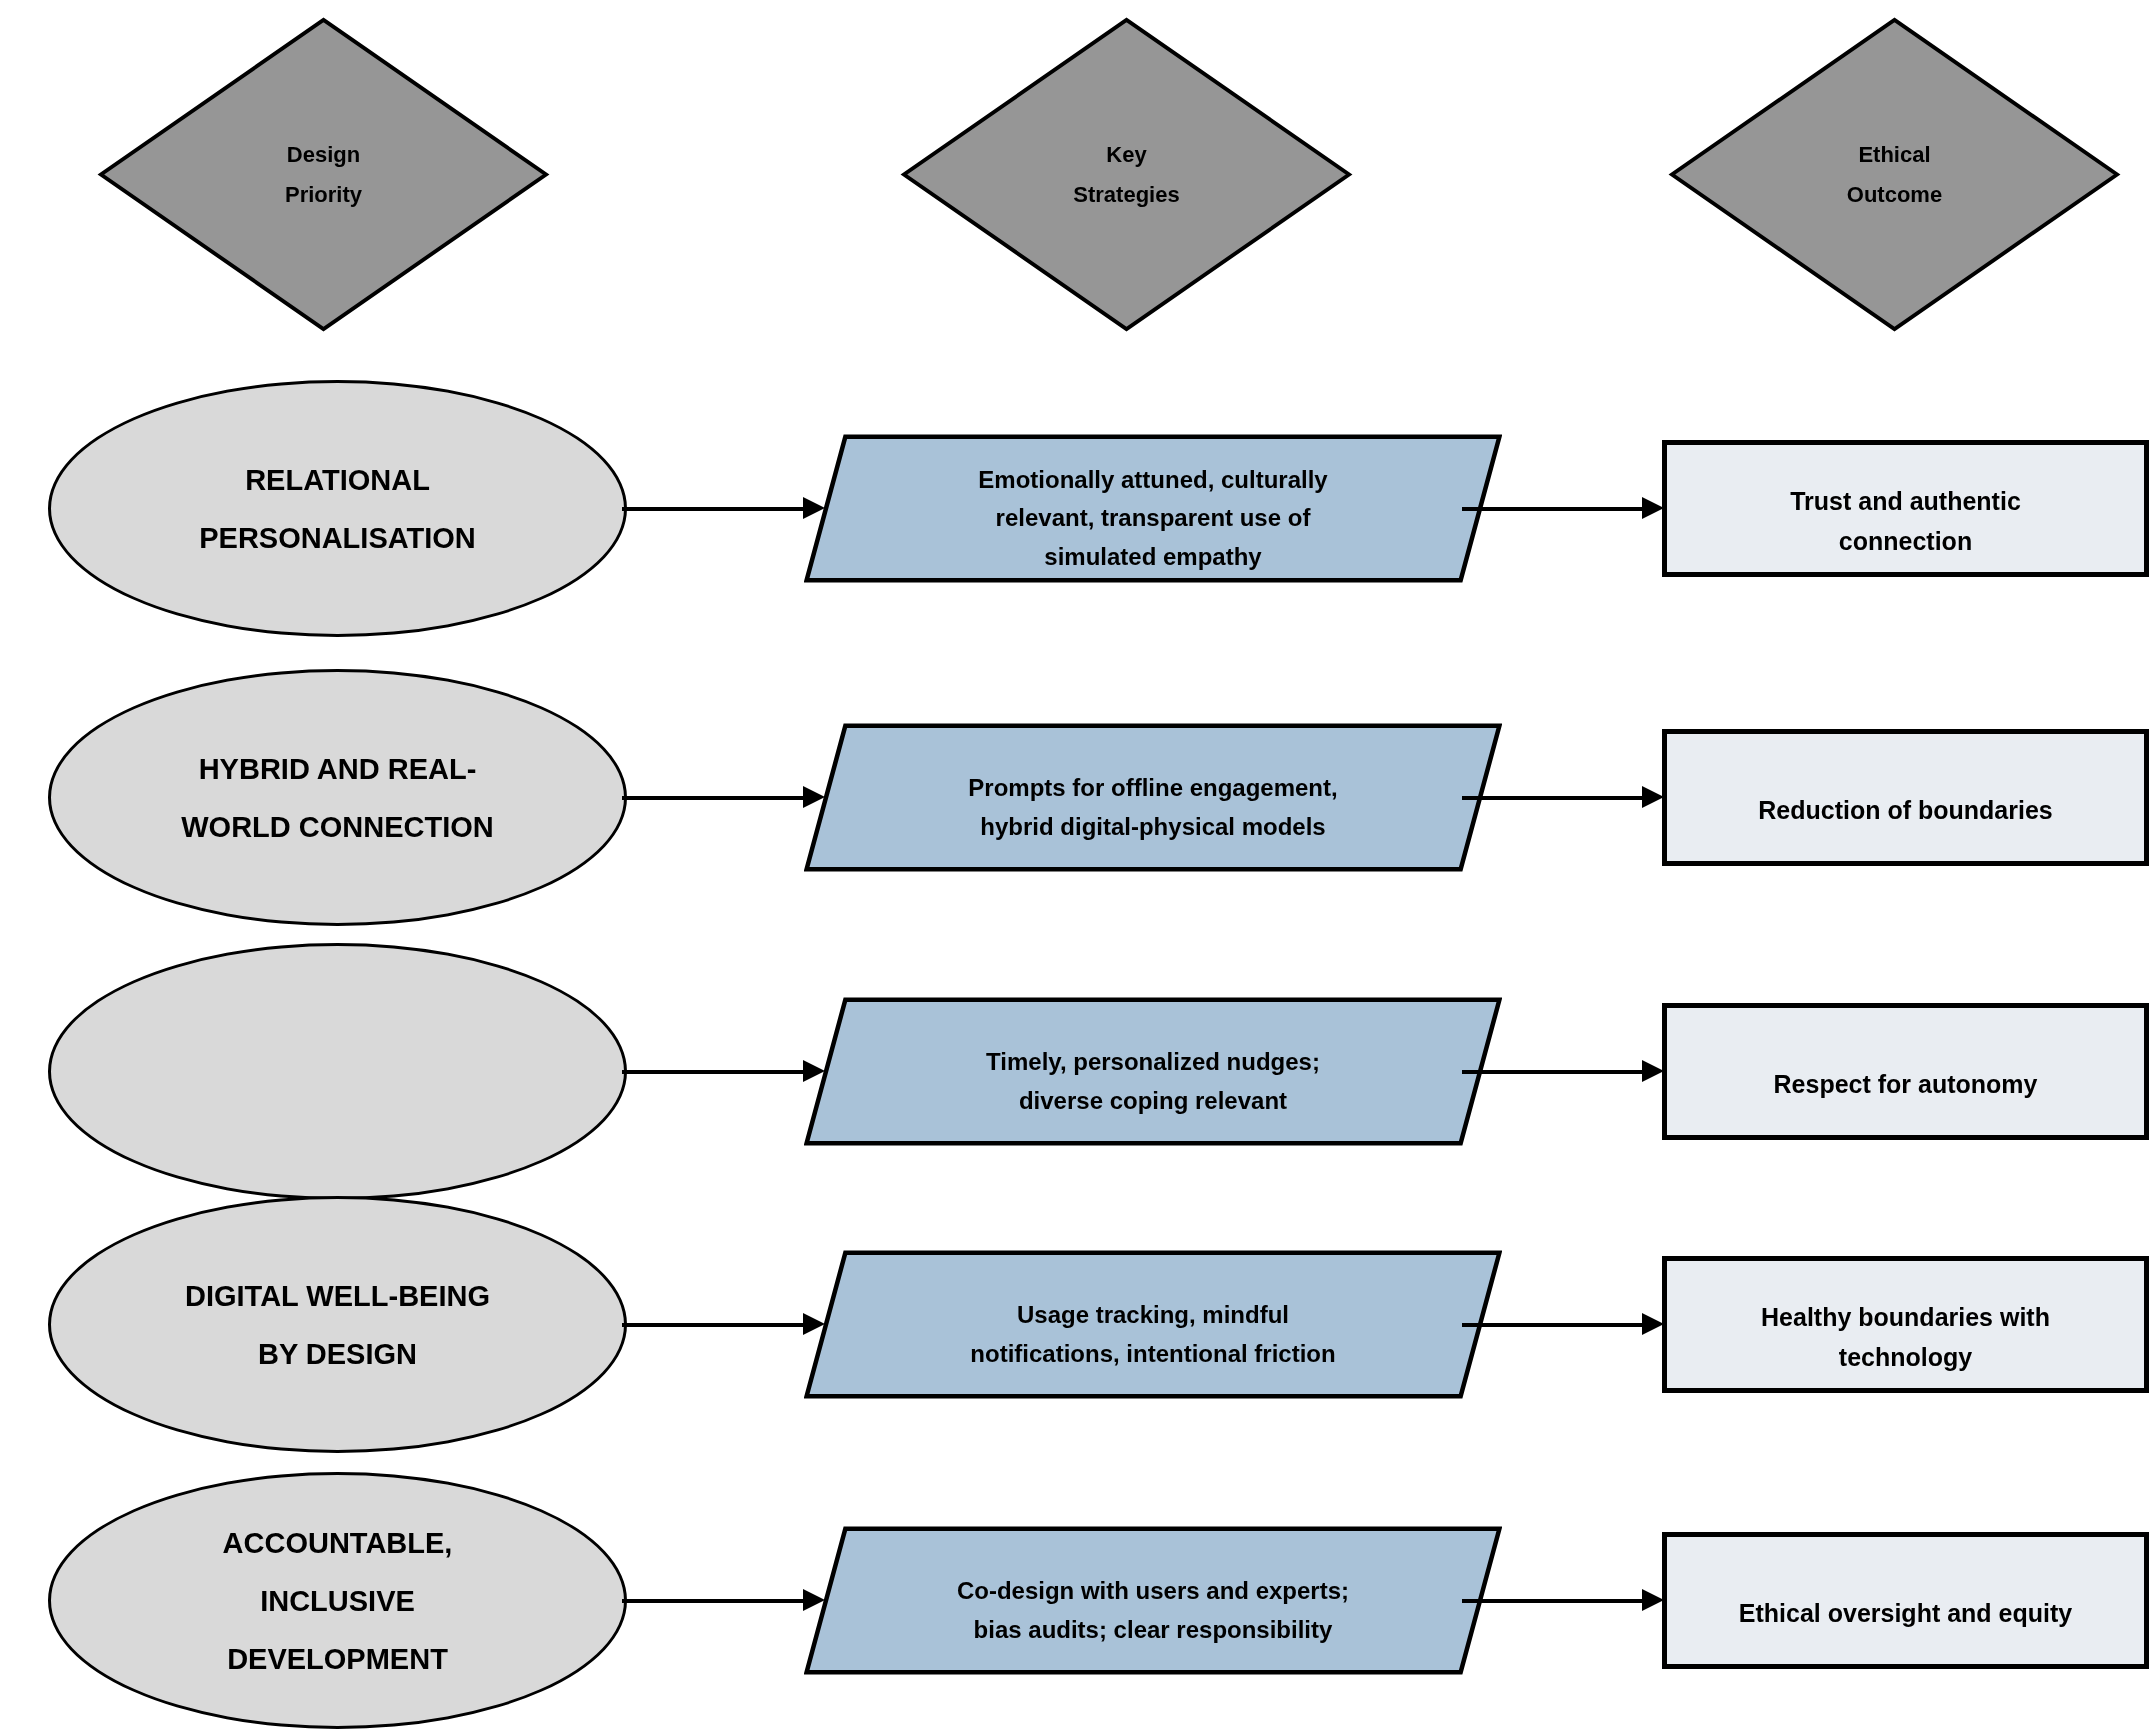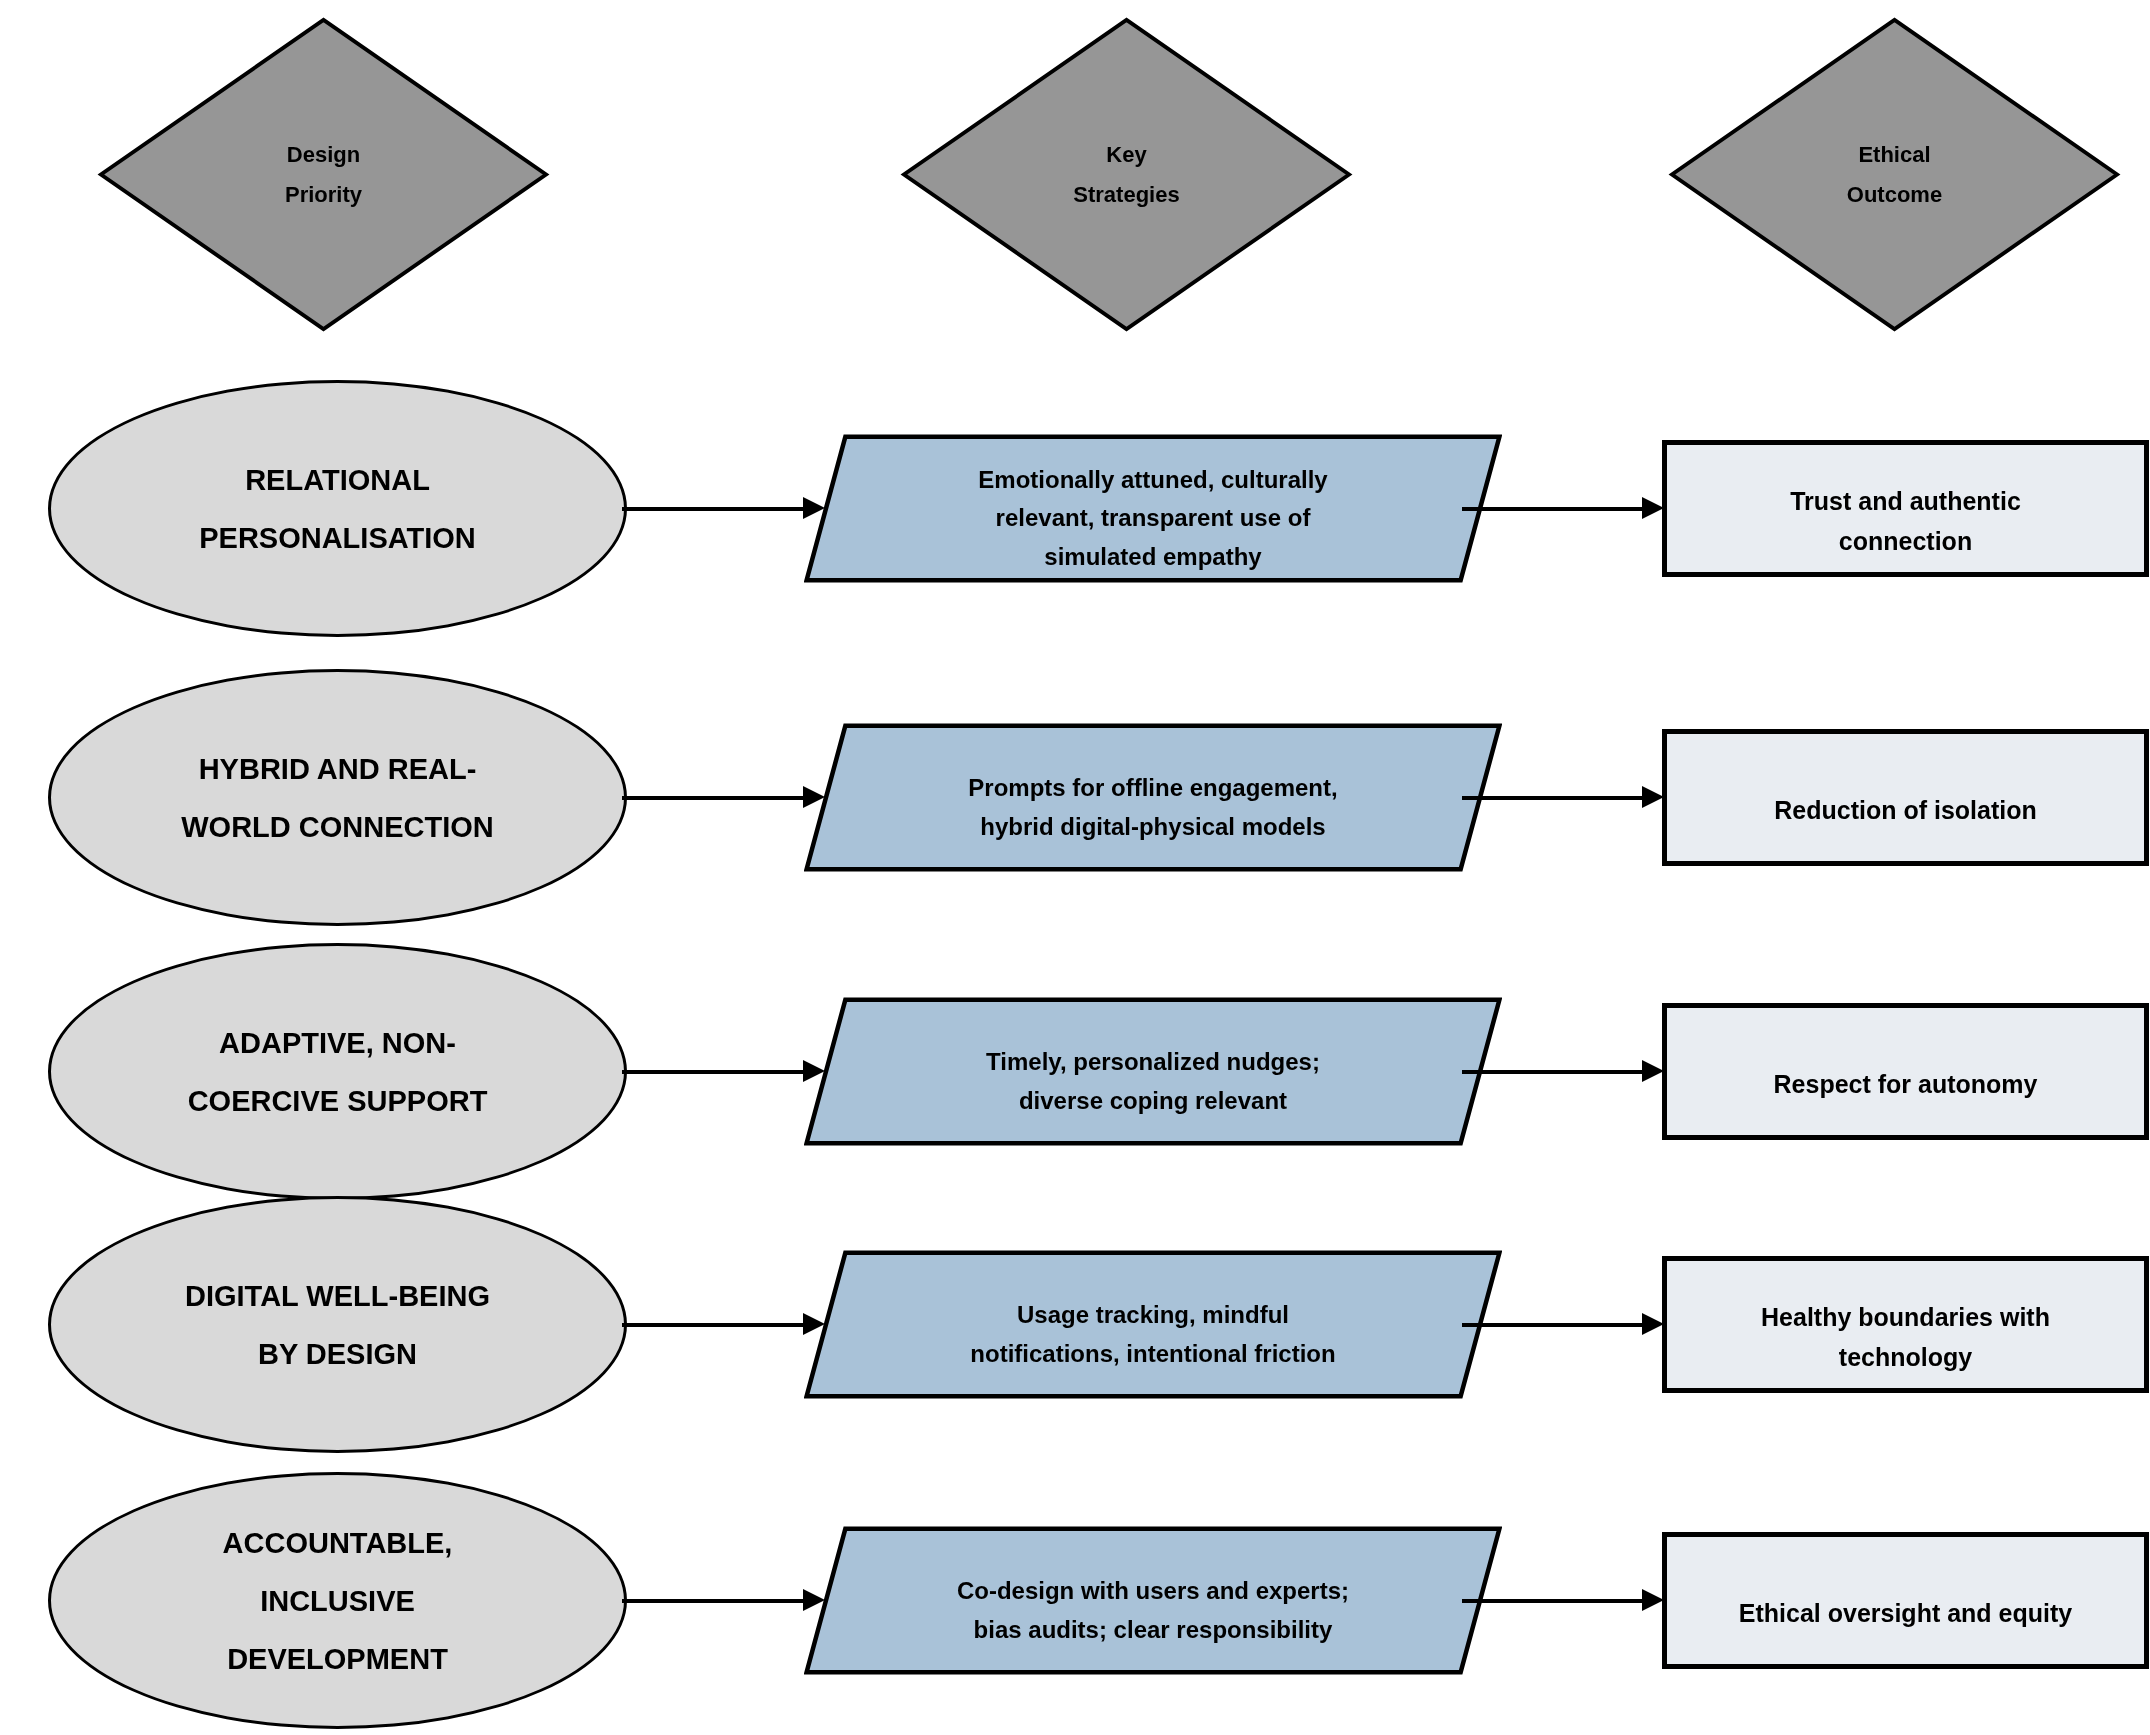--- a/index.html
+++ b/index.html
@@ -129,27 +129,25 @@
     <div class="arrow-shaft a1-shaft"></div>
     <div class="arrow-head a1-head"></div>
     <svg class="shape para" style="left:792px;top:54px" width="698" height="149" viewBox="0 0 1080 230">
       <polygon points="64,4 1076,4 1016,226 4,226" fill="#a9c2d8" stroke="#000000" stroke-width="7"></polygon>
     </svg>
     <div class="shape-text para-text">Prompts for offline engagement,
 hybrid digital-physical models</div>
     <div class="arrow-shaft a2-shaft"></div>
     <div class="arrow-head a2-head"></div>
     <div class="outbox"></div>
-    <div class="shape-text outbox-text">Reduction of isolation</div>
+    <div class="shape-text outbox-text">Reduction of boundaries</div>
   </div>
 
   <div class="row" style="top:943px">
     <div class="ellipse"></div>
-    <div class="shape-text ellipse-text">ADAPTIVE, NON-
-COERCIVE SUPPORT</div>
     <div class="arrow-shaft a1-shaft"></div>
     <div class="arrow-head a1-head"></div>
     <svg class="shape para" style="left:792px;top:54px" width="698" height="149" viewBox="0 0 1080 230">
       <polygon points="64,4 1076,4 1016,226 4,226" fill="#a9c2d8" stroke="#000000" stroke-width="7"></polygon>
     </svg>
     <div class="shape-text para-text">Timely, personalized nudges;
 diverse coping relevant</div>
     <div class="arrow-shaft a2-shaft"></div>
     <div class="arrow-head a2-head"></div>
     <div class="outbox"></div>

